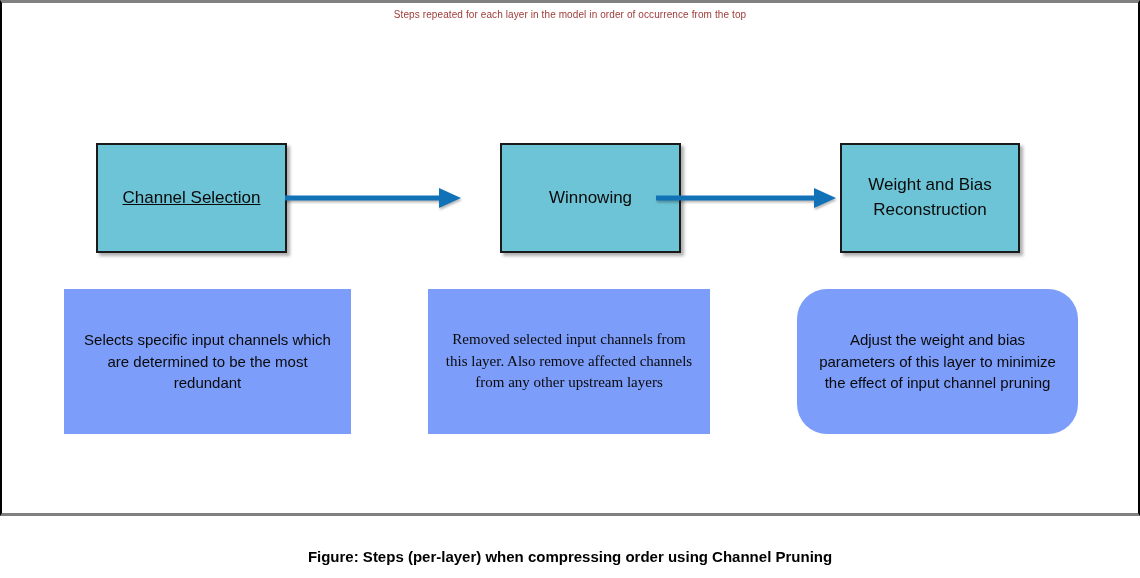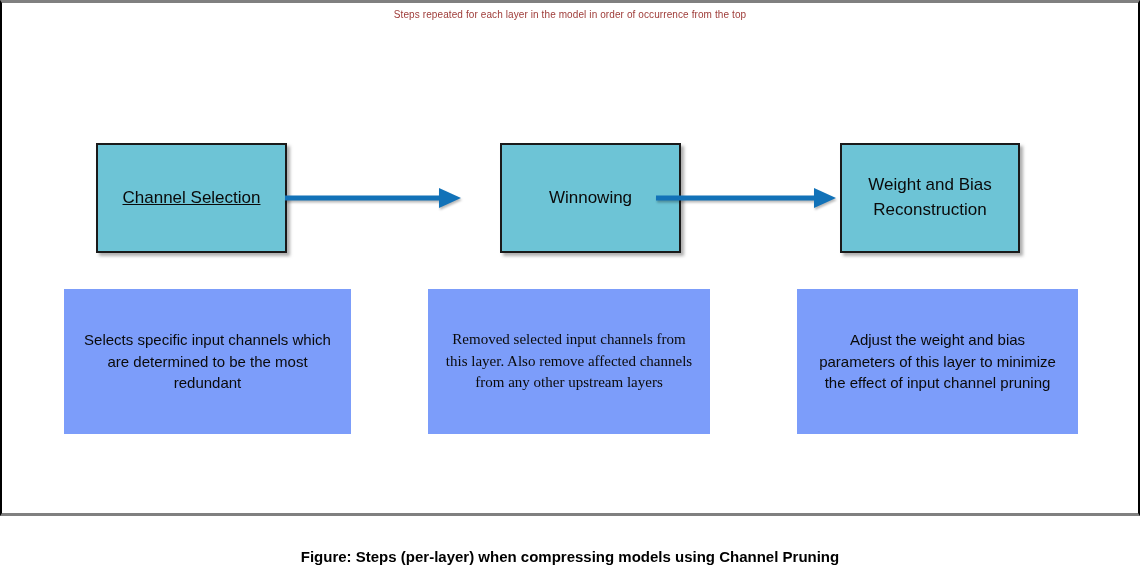--- a/index.html
+++ b/index.html
@@ -76,21 +76,21 @@
     align-items: center;
     justify-content: center;
     text-align: center;
     font-size: 15px;
     color: #0a0a0a;
     line-height: 1.43;
     padding: 0 14px;
   }
   #desc-box-1 { left: 64px;  width: 287px; }
   #desc-box-2 { left: 428px; width: 282px; font-family: Liberation Serif, serif; }
-  #desc-box-3 { left: 797px; width: 281px; }
+  #desc-box-3 { left: 797px; width: 281px; border-radius: 30px; }
   .figure-caption {
     position: absolute;
     left: 0; top: 548px;
     width: 1140px;
     text-align: center;
     font-size: 15px;
     font-weight: bold;
     color: #000000;
   }
 </style>
@@ -128,13 +128,13 @@
 </div>
 
 <div class="desc-box" id="desc-box-2">
   <span>Removed selected input channels from this layer. Also remove affected channels from any other upstream layers</span>
 </div>
 
 <div class="desc-box" id="desc-box-3">
   <span>Adjust the weight and bias parameters of this layer to minimize the effect of input channel pruning</span>
 </div>
 
-<div class="figure-caption">Figure: Steps (per-layer) when compressing models using Channel Pruning</div>
+<div class="figure-caption">Figure: Steps (per-layer) when compressing order using Channel Pruning</div>
 
 </body></html>

